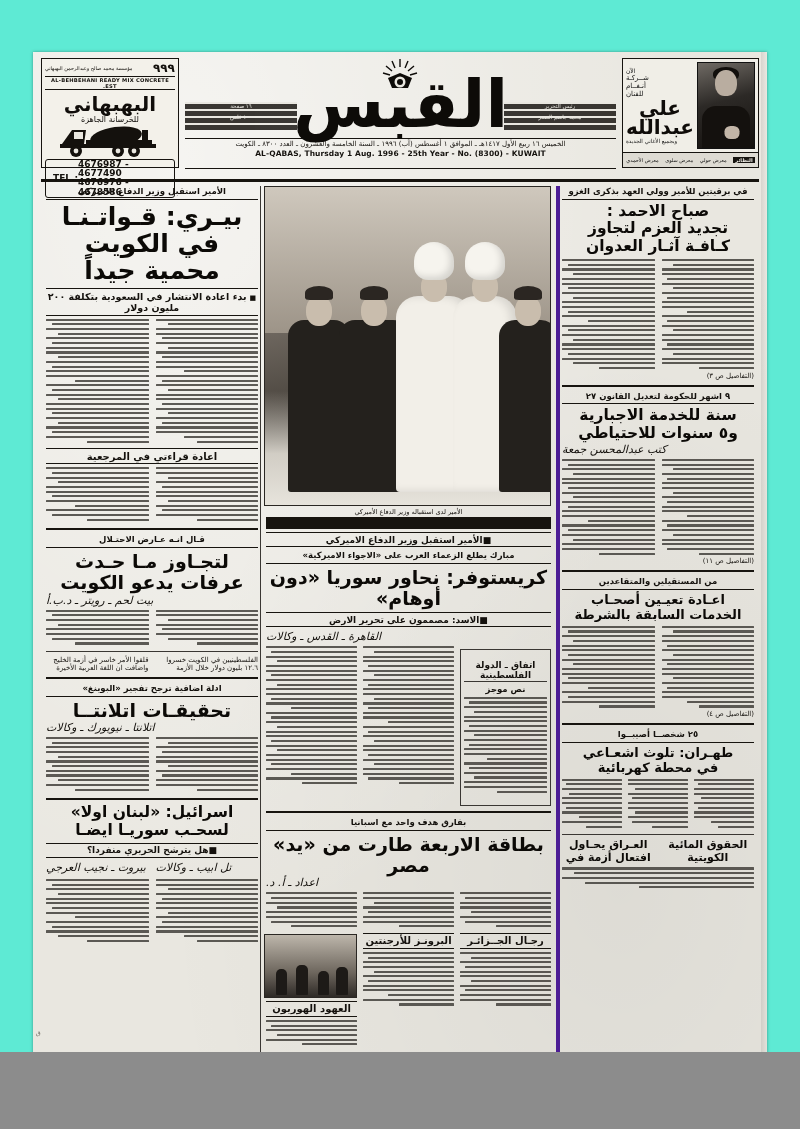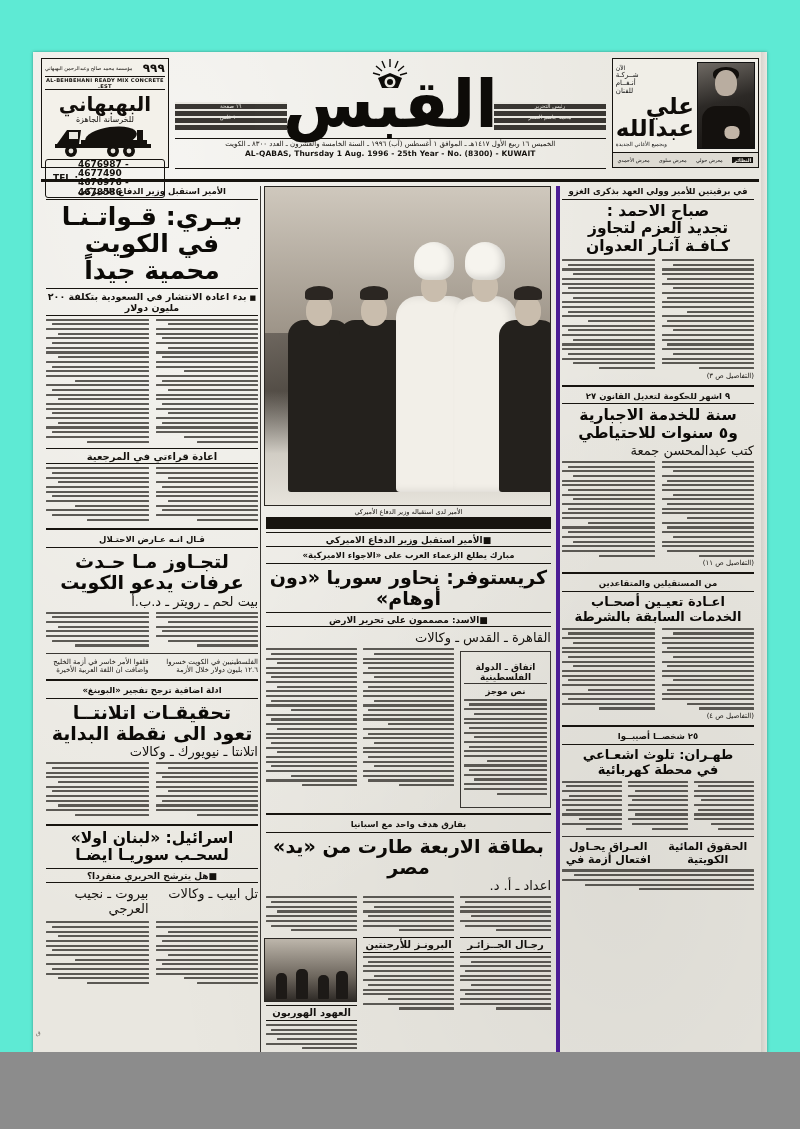--- a/index.html
+++ b/index.html
@@ -139,22 +139,22 @@
   }
   .adl-photo .fist{
     position:absolute;bottom:9px;left:50%;transform:translateX(-10%);
     width:15px;height:13px;border-radius:40%;background:#c3b6a8;
   }
   .adl-text{flex:1;display:flex;flex-direction:column;align-items:flex-end;justify-content:center;}
   .adl-now{font-size:6px;color:#111;align-self:flex-end;}
   .adl-t1{font-size:7px;color:#111;}
   .adl-t2{font-size:7px;color:#111;}
   .adl-name{
-    font-size:23px;font-weight:bold;color:#0f0c09;line-height:.95;
-    letter-spacing:-1px;margin:1px 0;
+    font-size:20px;font-weight:bold;color:#0f0c09;line-height:.95;
+    letter-spacing:-1px;margin:1px 0;text-align:center;
   }
   .adl-t3{font-size:5.5px;color:#111;}
   .adl-strip{
     height:14px;border-top:1px solid #16130f;
     display:flex;flex-direction:row-reverse;align-items:center;
     justify-content:space-around;font-size:5px;color:#111;
     background:#dedbd3;
   }
   .adl-strip b{background:#16130f;color:#efece5;padding:0 2px;font-size:5px;}
 
@@ -291,21 +291,21 @@
     border-top:1.2px solid #17140f;border-bottom:1.2px solid #17140f;
     padding:1.5px 0;margin:3px 0;
   }
   .boxed{
     border:1px solid #3a3733;padding:10px 3px;margin-top:3px;
   }
   .boxtitle{
     font-size:9px;font-weight:bold;text-align:center;color:#14110d;
     border-bottom:1px solid #3a3733;padding-bottom:1px;margin-bottom:2px;
   }
-  .byline{font-size:13px;color:#14110d;text-align:right;margin-bottom:2px;}
+  .byline{font-size:11px;color:#14110d;text-align:left;margin-bottom:2px;font-style:italic;}
   .page-edge{
     position:absolute;right:0;top:0;bottom:0;width:6px;
     background:linear-gradient(90deg,rgba(0,0,0,.08),rgba(0,0,0,0));
   }
   .corner-note{
     position:absolute;left:36px;bottom:16px;
     font-size:6px;color:#6b675f;
   }
 </style>
 </head>
@@ -558,21 +558,20 @@
             <div class="tiny-right">قلقوا الأمر خاسر في أزمة الخليج</div>
             <div class="tiny-right">الفلسطينيين في الكويت خسروا</div>
           </div>
           <div class="cols2">
             <div class="tiny-right">واضافت ان اللغة العربية الأخيرة</div>
             <div class="tiny-right">١٢.٦ بليون دولار خلال الأزمة</div>
           </div>
           <div class="rule-med"></div>
           <div class="kicker kicker-box">ادلة اضافية ترجح تفجير «البوينغ»</div>
           <div class="hl-lg">تحقيقـات اتلانتــا</div>
-          <div class="hl-lg">تعود الى نقطة البداية</div>
           <div class="byline">اتلانتا ـ نيويورك ـ وكالات</div>
           <div class="cols2 txt">
             <div>
               <div class="ln s1"></div>
                 <div class="ln s2"></div>
                 <div class="ln s1"></div>
               <div class="ln s1"></div>
                 <div class="ln s3"></div>
                 <div class="ln s1"></div>
               <div class="ln s2"></div>

